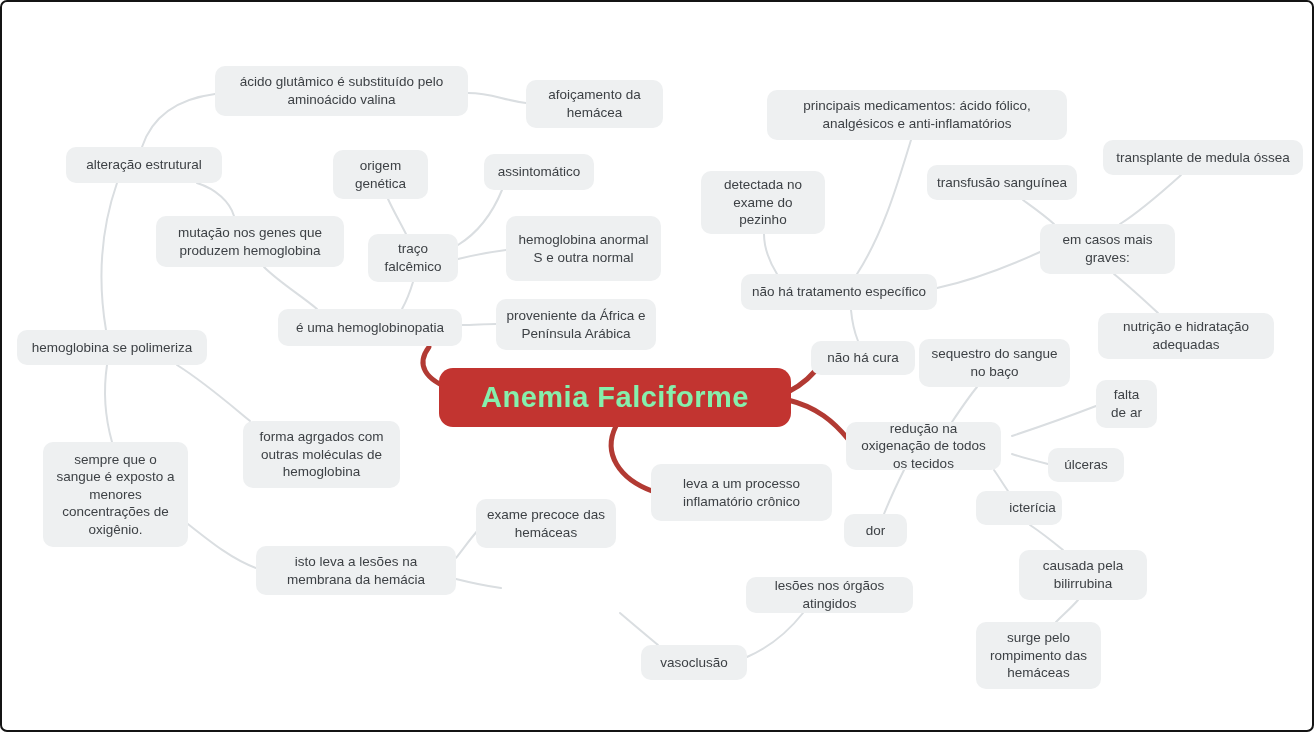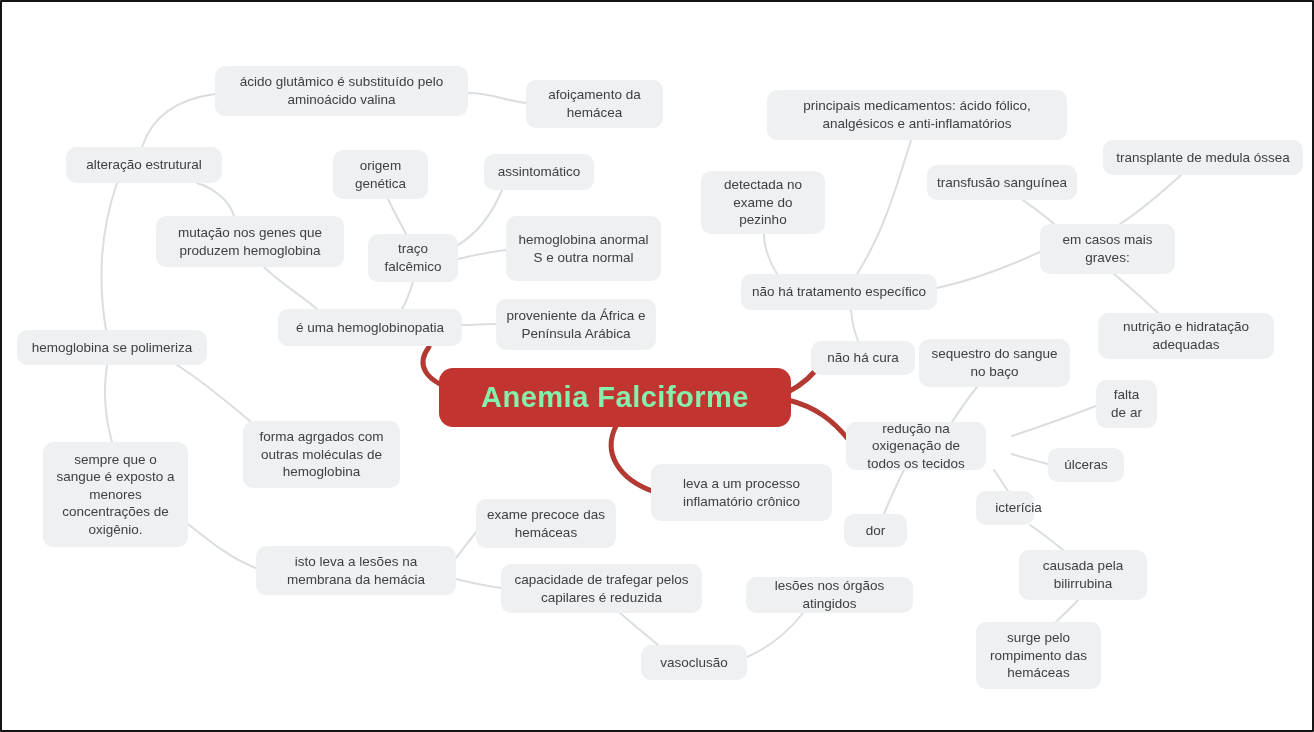--- a/index.html
+++ b/index.html
@@ -1,20 +1,20 @@
 <!DOCTYPE html>
 <html><head>
 <meta charset="utf-8">
 <style>
   html,body{margin:0;padding:0;background:#fff;}
   .canvas{
     position:relative;
     width:1310px;height:728px;
     border:2px solid #141414;
-    border-radius:1px;
+    border-radius:7px;
     background:#ffffff;
     overflow:hidden;
     font-family:"Liberation Sans", sans-serif;
   }
   .edges{position:absolute;left:0;top:0;width:100%;height:100%;}
   .edges path{fill:none;stroke:#dadee1;stroke-width:2;stroke-linecap:round;}
   .edges path.branch{stroke:#b23a33;stroke-width:5;}
   .node{
     position:absolute;
     background:#eef0f1;
@@ -91,34 +91,33 @@
   <div class="node" style="left:366px;top:232px;width:90px;height:48px;">traço falcêmico</div>
   <div class="node" style="left:504px;top:214px;width:155px;height:65px;">hemoglobina anormal S e outra normal</div>
   <div class="node" style="left:276px;top:307px;width:184px;height:37px;">é uma hemoglobinopatia</div>
   <div class="node" style="left:494px;top:297px;width:160px;height:51px;">proveniente da África e Península Arábica</div>
   <div class="node" style="left:15px;top:328px;width:190px;height:35px;">hemoglobina se polimeriza</div>
   <div class="node central" style="left:437px;top:366px;width:352px;height:59px;">Anemia Falciforme</div>
   <div class="node" style="left:241px;top:419px;width:157px;height:67px;">forma agrgados com outras moléculas de hemoglobina</div>
   <div class="node" style="left:41px;top:440px;width:145px;height:105px;">sempre que o sangue é exposto a menores concentrações de oxigênio.</div>
   <div class="node" style="left:254px;top:544px;width:200px;height:49px;">isto leva a lesões na membrana da hemácia</div>
   <div class="node" style="left:474px;top:497px;width:140px;height:49px;">exame precoce das hemáceas</div>
-  <div class="node" style="left:499px;top:562px;width:201px;height:49px;">capacidade de trafegar pelos capilares é reduzida</div>
   <div class="node" style="left:639px;top:643px;width:106px;height:35px;">vasoclusão</div>
   <div class="node" style="left:744px;top:575px;width:167px;height:36px;">lesões nos órgãos atingidos</div>
   <div class="node" style="left:649px;top:462px;width:181px;height:57px;">leva a um processo inflamatório crônico</div>
   <div class="node" style="left:765px;top:88px;width:300px;height:50px;">principais medicamentos: ácido fólico, analgésicos e anti-inflamatórios</div>
   <div class="node" style="left:1101px;top:138px;width:200px;height:35px;">transplante de medula óssea</div>
   <div class="node" style="left:925px;top:163px;width:150px;height:35px;">transfusão sanguínea</div>
   <div class="node" style="left:699px;top:169px;width:124px;height:63px;">detectada no exame do pezinho</div>
   <div class="node" style="left:1038px;top:222px;width:135px;height:50px;">em casos mais graves:</div>
   <div class="node" style="left:739px;top:272px;width:196px;height:36px;">não há tratamento específico</div>
   <div class="node" style="left:1096px;top:311px;width:176px;height:46px;">nutrição e hidratação adequadas</div>
   <div class="node" style="left:809px;top:339px;width:104px;height:34px;">não há cura</div>
   <div class="node" style="left:917px;top:337px;width:151px;height:48px;">sequestro do sangue no baço</div>
   <div class="node" style="left:1094px;top:378px;width:61px;height:48px;">falta de ar</div>
-  <div class="node" style="left:844px;top:420px;width:140px;height:48px;">redução na oxigenação de todos os tecidos</div>
+  <div class="node" style="left:844px;top:420px;width:155px;height:48px;">redução na oxigenação de todos os tecidos</div>
   <div class="node" style="left:1046px;top:446px;width:76px;height:34px;">úlceras</div>
-  <div class="node" style="left:974px;top:489px;width:58px;height:34px;padding-left:36px;">icterícia</div>
+  <div class="node" style="left:974px;top:489px;width:86px;height:34px;padding-left:36px;">icterícia</div>
   <div class="node" style="left:842px;top:512px;width:63px;height:33px;">dor</div>
   <div class="node" style="left:1017px;top:548px;width:128px;height:50px;">causada pela bilirrubina</div>
   <div class="node" style="left:974px;top:620px;width:125px;height:67px;text-align:center;">surge pelo rompimento das hemáceas</div>
 
 </div>
 
 </body></html>

